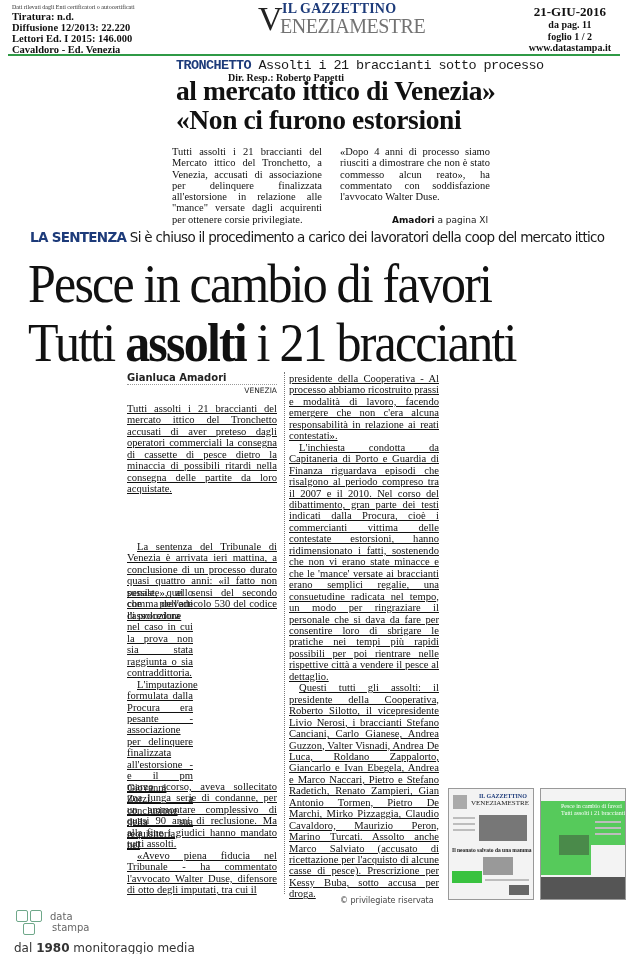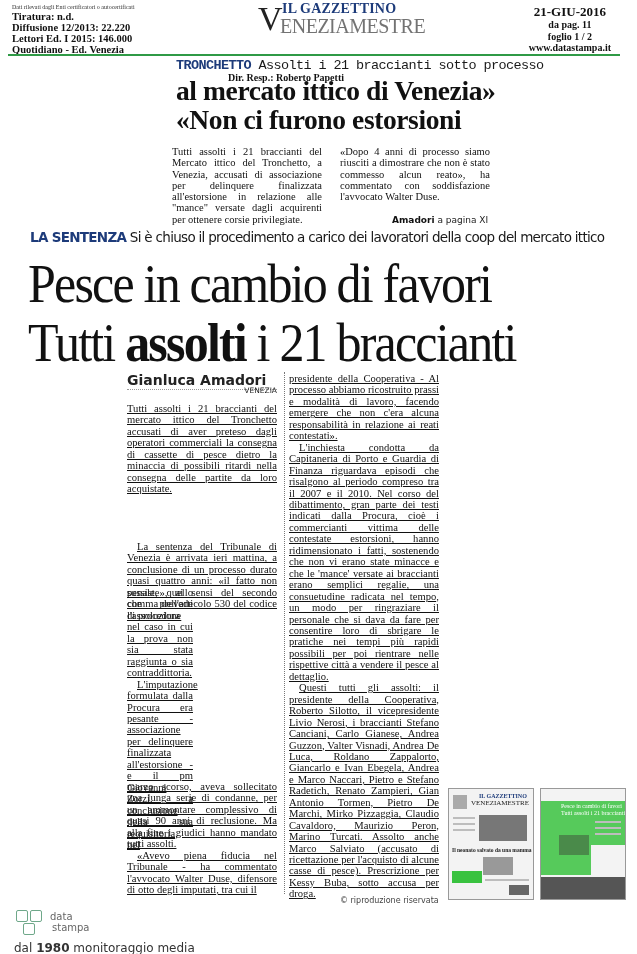--- a/index.html
+++ b/index.html
@@ -29,21 +29,21 @@
   .teaser-ref { left: 392px; top: 215px; font-family: "DejaVu Sans", sans-serif; font-size: 9px; color: #222; }
   .teaser-ref b { color: #111; }
 
   
   .kicker2 { left: 30px; top: 229px; font-family: "DejaVu Sans", sans-serif; font-size: 13.5px; letter-spacing: -0.7px; white-space: nowrap; color: #1a1a1a; }
   .kicker2 b { color: #1d3b7a; font-weight: 900; }
   .main-title { left: 28px; top: 254px; font-size: 50px; line-height: 55px; letter-spacing: -1.8px; white-space: nowrap; transform: scaleY(1.08); transform-origin: top left; }
   .main-title b { font-weight: bold; }
 
   
-  .byline { left: 127px; top: 372px; width: 150px; font-family: "DejaVu Sans", sans-serif; font-size: 14px; font-weight: bold; color: #222; border-bottom: 1px dotted #999; padding-bottom: 1px; }
+  .byline { left: 127px; top: 372px; width: 150px; font-family: "DejaVu Sans", sans-serif; font-size: 10px; font-weight: bold; color: #222; border-bottom: 1px dotted #999; padding-bottom: 1px; }
   .dateline { left: 127px; top: 386px; width: 150px; text-align: right; font-family: "DejaVu Sans", sans-serif; font-size: 7.5px; color: #222; }
 
   
   .col { font-size: 10.6px; line-height: 11.45px; text-align: justify; hyphens: none; }
   .col p { margin: 0; text-indent: 0; text-decoration: underline; }
   .col p.ind { text-indent: 10px; }
   .col1a { left: 127px; top: 403px; width: 150px; }
   .col1b { left: 127px; top: 541px; width: 150px; }
   .col1n { left: 127px; top: 587px; width: 66px; }
   .col1c { left: 127px; top: 781px; width: 150px; }
@@ -67,21 +67,21 @@
   .ds-tag { position: absolute; left: 0; top: 33px; font-family: "DejaVu Sans", sans-serif; font-size: 12px; color: #333; border-bottom: 3px solid #3b82f6; padding-bottom: 1px; white-space: nowrap; }
 </style>
 </head>
 <body>
 
 <div class="abs hdr-left">
   <div class="note">Dati rilevati dagli Enti certificatori o autocertificati</div>
   <div>Tiratura:   n.d.</div>
   <div>Diffusione  12/2013:     22.220</div>
   <div>Lettori   Ed. I 2015:   146.000</div>
-  <div>Quotidiano  - Ed. Venezia</div>
+  <div>Cavaldoro  - Ed. Venezia</div>
 </div>
 
 <div class="abs hdr-center">
   <div class="logo-row">
     <span class="logo-v">V</span>
     <span class="logo-top">IL GAZZETTINO</span>
     <span class="logo-bot">ENEZIAMESTRE</span>
   </div>
 </div>
 <div class="abs dir-resp">Dir. Resp.:  Roberto Papetti</div>
@@ -127,21 +127,21 @@
   <p class="ind">«Avevo piena fiducia nel Tribunale - ha commentato l'avvocato Walter Duse, difensore di otto degli imputati, tra cui il</p>
 </div>
 
 <div class="abs vrule"></div>
 
 <div class="abs col col2">
   <p>presidente della Cooperativa - Al processo abbiamo ricostruito prassi e modalità di lavoro, facendo emergere che non c'era alcuna responsabilità in relazione ai reati contestati».</p>
   <p class="ind">L'inchiesta condotta da Capitaneria di Porto e Guardia di Finanza riguardava episodi che risalgono al periodo compreso tra il 2007 e il 2010. Nel corso del dibattimento, gran parte dei testi indicati dalla Procura, cioè i commercianti vittima delle contestate estorsioni, hanno ridimensionato i fatti, sostenendo che non vi erano state minacce e che le 'mance' versate ai braccianti erano semplici regalie, una consuetudine radicata nel tempo, un modo per ringraziare il personale che si dava da fare per consentire loro di sbrigare le pratiche nei tempi più rapidi possibili per poi rientrare nelle rispettive città a vendere il pesce al dettaglio.</p>
   <p class="ind">Questi tutti gli assolti: il presidente della Cooperativa, Roberto Silotto, il vicepresidente Livio Nerosi, i braccianti Stefano Canciani, Carlo Gianese, Andrea Guzzon, Valter Visnadi, Andrea De Luca, Roldano Zappalorto, Giancarlo e Ivan Ebegela, Andrea e Marco Naccari, Pietro e Stefano Radetich, Renato Zampieri, Gian Antonio Tormen, Pietro De Marchi, Mirko Pizzaggia, Claudio Cavaldoro, Maurizio Peron, Marino Turcati. Assolto anche Marco Salviato (accusato di ricettazione per l'acquisto di alcune casse di pesce). Prescrizione per Kessy Buba, sotto accusa per droga.</p>
 </div>
-<div class="abs copyright">© riproduzione riservata</div>
+<div class="abs copyright">© privilegiate riservata</div>
 
 <div class="abs thumb t1">
   <div class="mini-title" style="left:30px;top:4px;font-weight:bold;color:#1d3b7a;">IL GAZZETTINO</div>
   <div class="mini-title" style="left:22px;top:11px;font-size:7px;">VENEZIAMESTRE</div>
   <div class="img" style="left:4px;top:6px;width:14px;height:14px;background:#aaa;"></div>
   <div class="img" style="left:30px;top:26px;width:48px;height:26px;"></div>
   <div class="txt" style="left:4px;top:28px;width:22px;"></div>
   <div class="txt" style="left:4px;top:34px;width:22px;"></div>
   <div class="txt" style="left:4px;top:40px;width:22px;"></div>
   <div class="mini-title" style="left:3px;top:58px;font-weight:bold;font-size:5.5px;">Il neonato salvato da una mamma</div>

